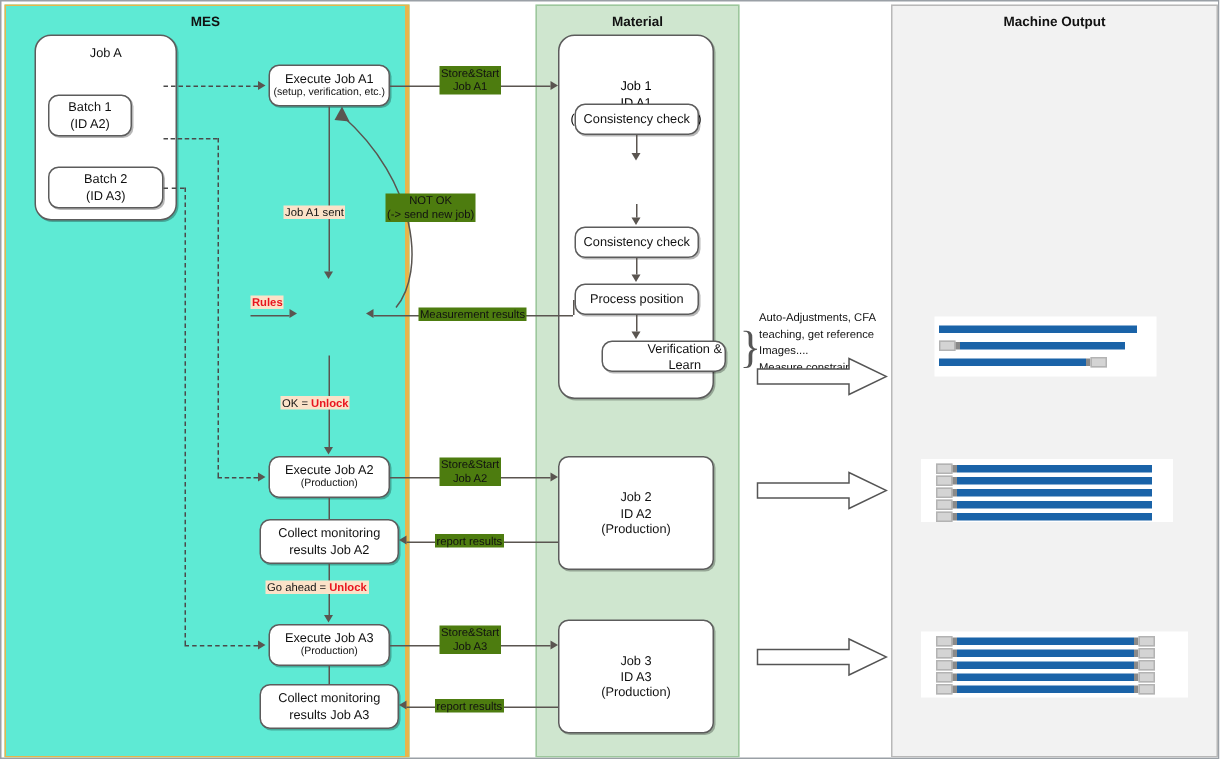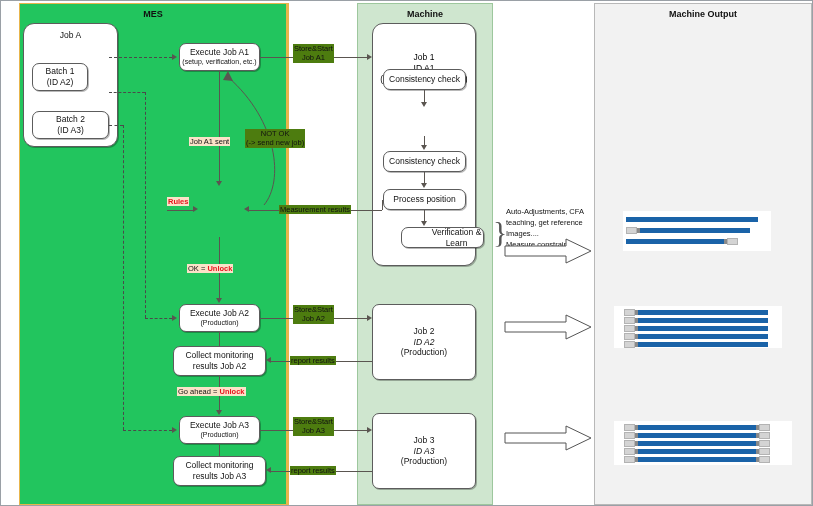--- a/index.html
+++ b/index.html
@@ -2,38 +2,38 @@
 <html><head>
 <meta charset="utf-8">
 <style>
   html,body{margin:0;padding:0;background:#fff;}
   body{font-family:"Liberation Sans",sans-serif;}
   #canvas{position:relative;width:813px;height:506px;background:#ffffff;
           border:1px solid #9aa0a6;box-sizing:border-box;overflow:hidden;}
 
   
   .band{position:absolute;box-sizing:border-box;}
-  #band-mes{left:18px;top:2px;width:270px;height:502px;background:#22c55e;
+  #band-mes{left:2px;top:2px;width:270px;height:502px;background:#5eead4;
             border:1px solid #e8b54c;border-right-width:3px;}
   #band-machine{left:356px;top:2px;width:136px;height:502px;background:#cfe6cf;
             border:1px solid #9dc79d;}
   #band-output{left:593px;top:2px;width:218px;height:502px;background:#f2f2f2;
             border:1px solid #b8b8b8;}
 
   .band-title{position:absolute;width:100%;text-align:center;font-size:9px;
               font-weight:bold;color:#111;top:5px;}
 
   
   .node{position:absolute;box-sizing:border-box;background:#fff;
         border:1px solid #5c5c5c;border-radius:7px;
         display:flex;flex-direction:column;align-items:center;justify-content:center;
         text-align:center;font-size:8.5px;color:#111;line-height:1.25;
         box-shadow:1px 1px 0 rgba(0,0,0,.28);}
   .node .sub{font-size:7px;}
-  .node .ital{font-style:italic;text-align:center;}
+  .node .ital{text-align:center;}
 
   .groupbox{position:absolute;box-sizing:border-box;background:#fff;
         border:1px solid #5c5c5c;border-radius:11px;
         box-shadow:1px 1px 0 rgba(0,0,0,.28);}
   .group-title{position:absolute;width:100%;text-align:center;font-size:8.5px;top:6px;color:#111;}
 
   
   .diamond{position:absolute;box-sizing:border-box;}
   .diamond .dshape{position:absolute;left:0;top:0;width:100%;height:100%;
         background:#fff;border:1px solid #5c5c5c;transform:rotate(45deg);
@@ -77,21 +77,21 @@
 </style>
 </head>
 <body>
 
 <div id="canvas">
 
   <div class="band" id="band-mes">
     <div class="band-title">MES</div>
   </div>
   <div class="band" id="band-machine">
-    <div class="band-title">Machine</div>
+    <div class="band-title">Material</div>
   </div>
   <div class="band" id="band-output">
     <div class="band-title">Machine Output</div>
   </div>
 
   <div class="groupbox" style="left:22px;top:22px;width:95px;height:124px;">
     <div class="group-title">Job A</div>
   </div>
   <div class="node" style="left:31px;top:62px;width:56px;height:28px;">
     <div>Batch 1</div>
@@ -184,21 +184,21 @@
   <div class="arrowR" style="left:171px;top:425.5px;"></div>
 
   <div class="ln lnv" style="left:218px;top:70px;height:110px;"></div>
   <div class="arrowD" style="left:215px;top:180px;"></div>
   <div class="elabel onband" style="left:188px;top:136px;">Job A1 sent</div>
 
   <svg class="curve" style="left:215px;top:60px;width:70px;height:150px;" width="70" height="150">
     <path d="M 48 144 C 68 120 62 60 12 16" stroke="#5a5550" stroke-width="1" fill="none"></path>
     <polygon points="12,10 17,20 7,19" fill="#5a5550"></polygon>
   </svg>
-  <div class="elabel" style="left:244px;top:128px;text-align:center;line-height:1.25;">
+  <div class="elabel" style="left:256px;top:128px;text-align:center;line-height:1.25;">
     <span>NOT OK</span><br>
     <span>(-&gt; send new job)</span>
   </div>
 
   <div class="elabel onband red" style="left:166px;top:196px;">Rules</div>
   <div class="ln lnh" style="left:166px;top:208.5px;width:26px;"></div>
   <div class="arrowR" style="left:192px;top:205px;"></div>
 
   <div class="ln lnv" style="left:218px;top:236px;height:61px;"></div>
   <div class="arrowD" style="left:215px;top:297px;"></div>

